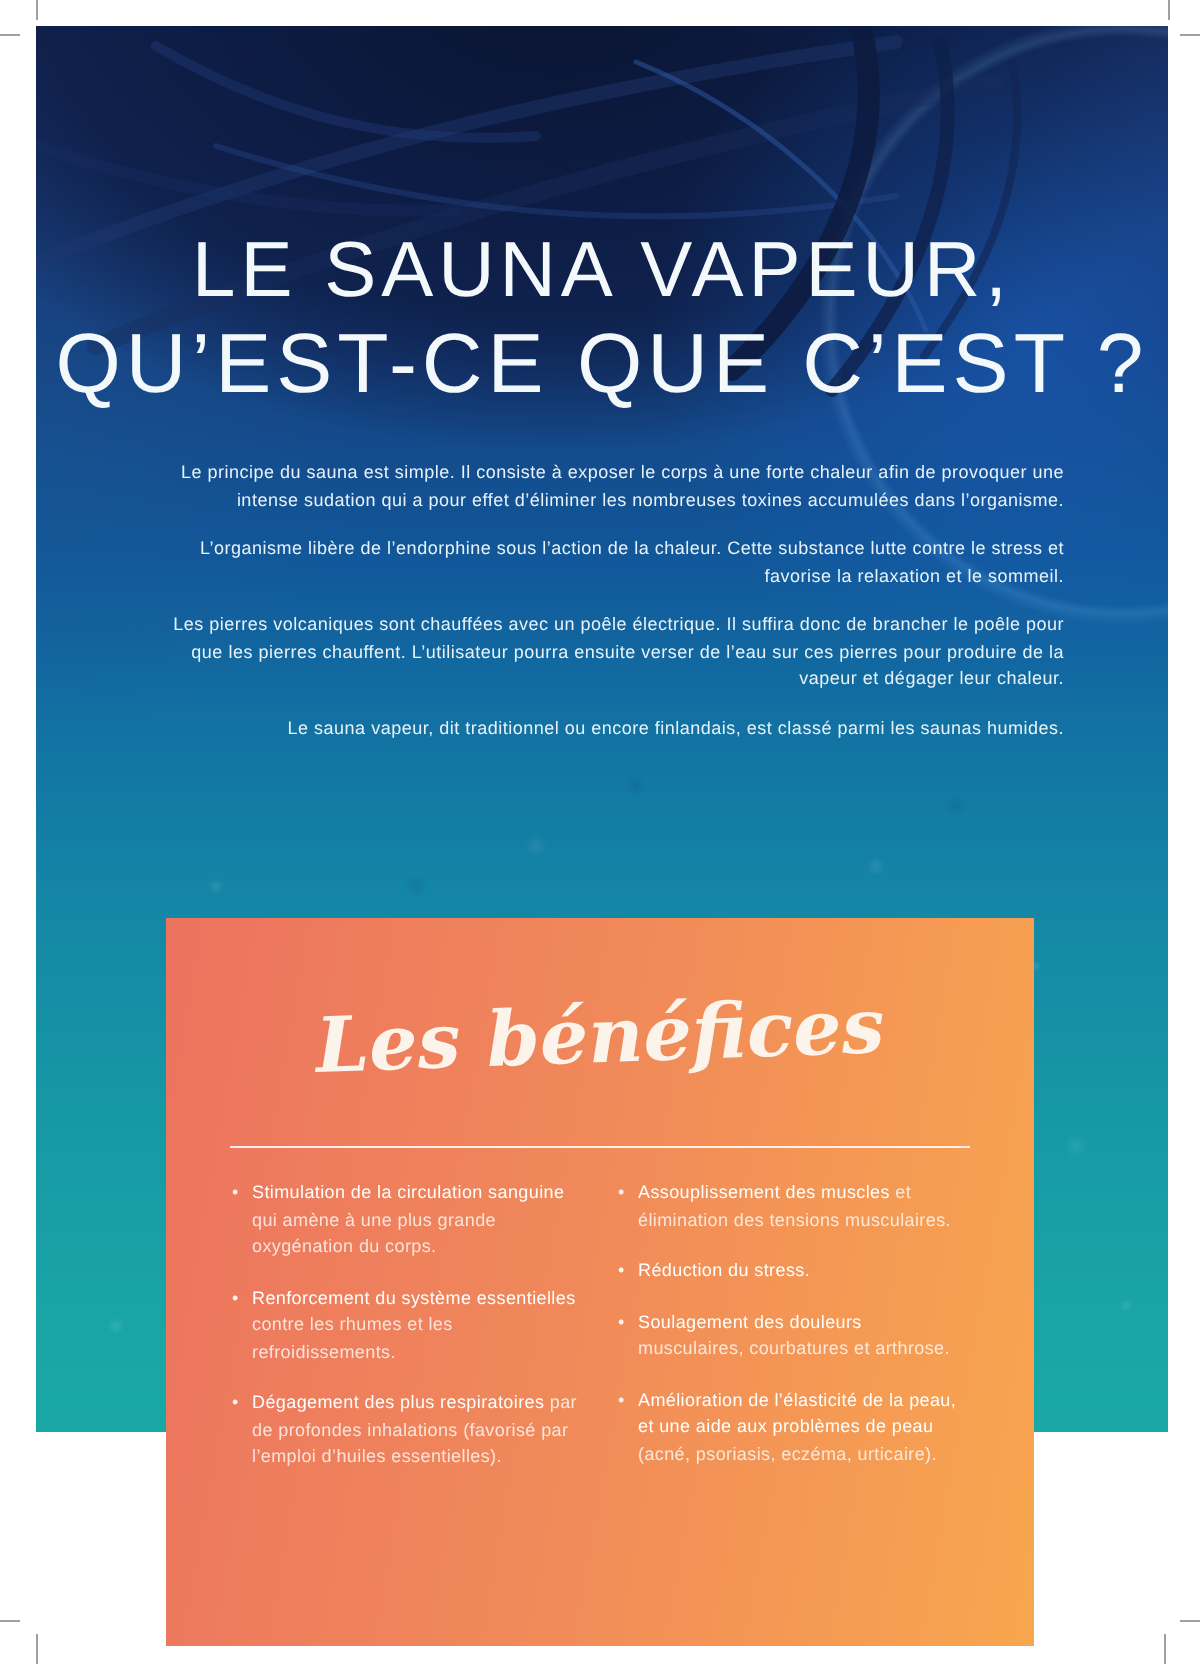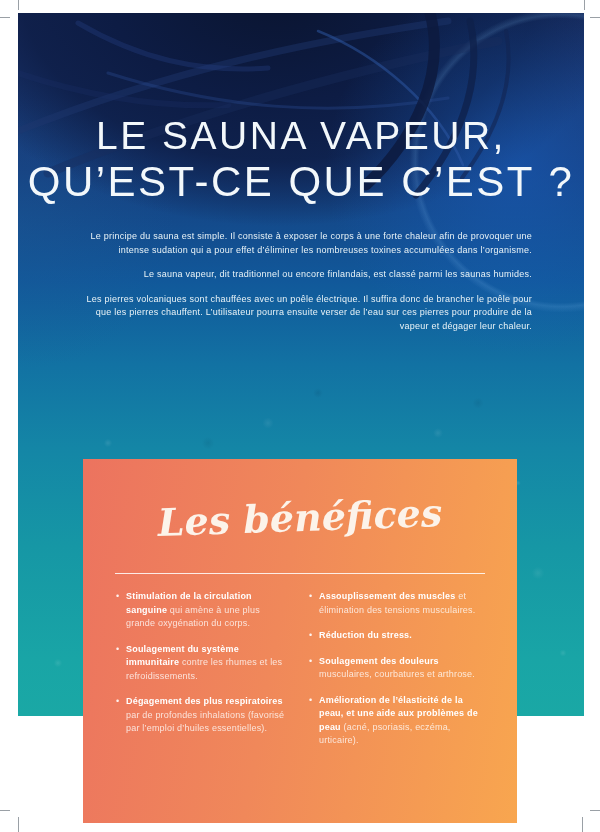--- a/index.html
+++ b/index.html
@@ -117,21 +117,21 @@
   .benefit { display: flex; margin-bottom: 12px; }
   .benefit .dot {
     flex: none; width: 10px;
     font-size: 9px; line-height: 13.5px;
     color: rgba(255,255,255,0.9);
   }
   .benefit p {
     font-size: 9px; line-height: 13.5px;
     letter-spacing: 0.2px;
   }
-  .benefit strong { color: #ffffff; font-weight: bold; }
+  .benefit strong { color: #ffffff; font-weight: normal; }
   .benefit span.rest { color: rgba(255,255,255,0.78); }
 </style>
 </head>
 <body>
 
 <div class="page">
 
   <div class="crop tl-v"></div>
   <div class="crop tl-h"></div>
   <div class="crop tr-v"></div>
@@ -157,40 +157,41 @@
 
     <div class="droplets"></div>
 
     <h1 class="title">
       <span class="t1">LE SAUNA VAPEUR,</span>
       <span class="t2">QU’EST-CE QUE C’EST ?</span>
     </h1>
 
     <div class="intro">
       <p>Le principe du sauna est simple. Il consiste à exposer le corps à une forte chaleur afin de provoquer une intense sudation qui a pour effet d’éliminer les nombreuses toxines accumulées dans l’organisme.</p>
+      <p>L’organisme libère de l’endorphine sous l’action de la chaleur. Cette substance lutte contre le stress et favorise la relaxation et le sommeil.</p>
+      <p>Les pierres volcaniques sont chauffées avec un poêle électrique. Il suffira donc de brancher le poêle pour que les pierres chauffent. L’utilisateur pourra ensuite verser de l’eau sur ces pierres pour produire de la vapeur et dégager leur chaleur.</p>
       <p>Le sauna vapeur, dit traditionnel ou encore finlandais, est classé parmi les saunas humides.</p>
-      <p>Les pierres volcaniques sont chauffées avec un poêle électrique. Il suffira donc de brancher le poêle pour que les pierres chauffent. L’utilisateur pourra ensuite verser de l’eau sur ces pierres pour produire de la vapeur et dégager leur chaleur.</p>
     </div>
   </div>
 
   <div class="card">
     <div class="card-heading">Les bénéfices</div>
     <div class="divider"></div>
 
     <div class="cols">
       <div class="col">
 
         <div class="benefit">
           <span class="dot">•</span>
           <p><strong>Stimulation de la circulation sanguine</strong> <span class="rest">qui amène à une plus grande oxygénation du corps.</span></p>
         </div>
 
         <div class="benefit">
           <span class="dot">•</span>
-          <p><strong>Soulagement du système immunitaire</strong> <span class="rest">contre les rhumes et les refroidissements.</span></p>
+          <p><strong>Renforcement du système essentielles</strong> <span class="rest">contre les rhumes et les refroidissements.</span></p>
         </div>
 
         <div class="benefit">
           <span class="dot">•</span>
           <p><strong>Dégagement des plus respiratoires</strong> <span class="rest">par de profondes inhalations (favorisé par l’emploi d’huiles essentielles).</span></p>
         </div>
 
       </div>
       <div class="col">
 

